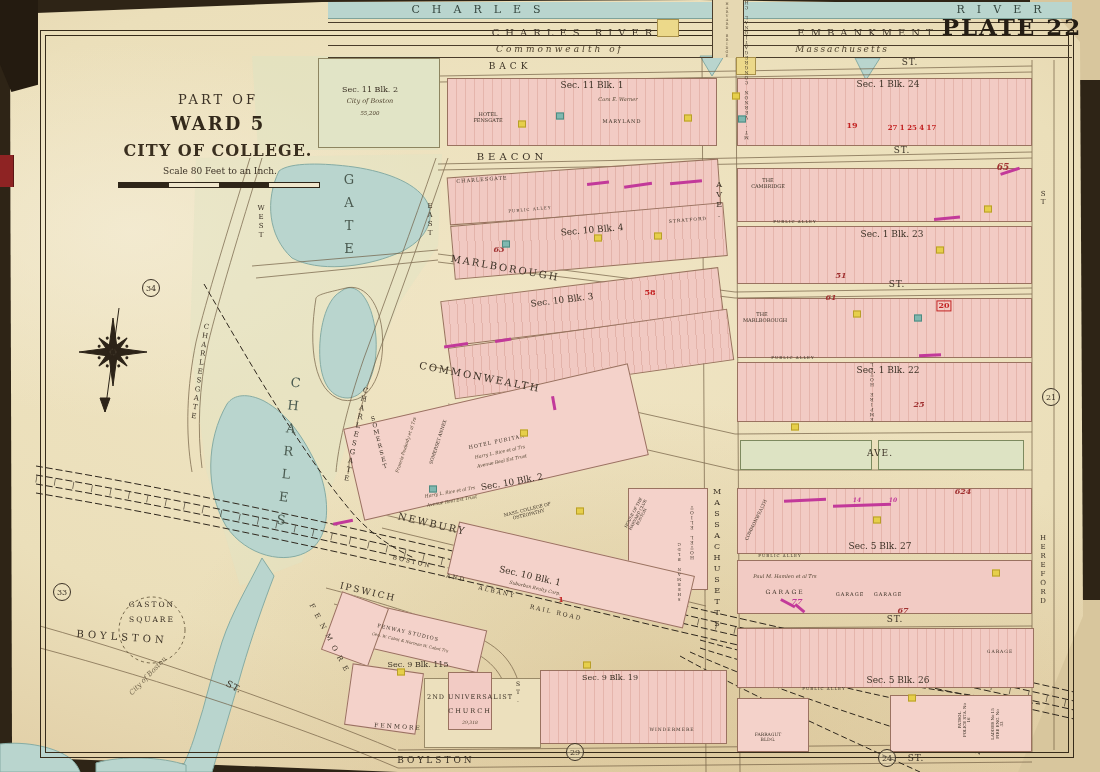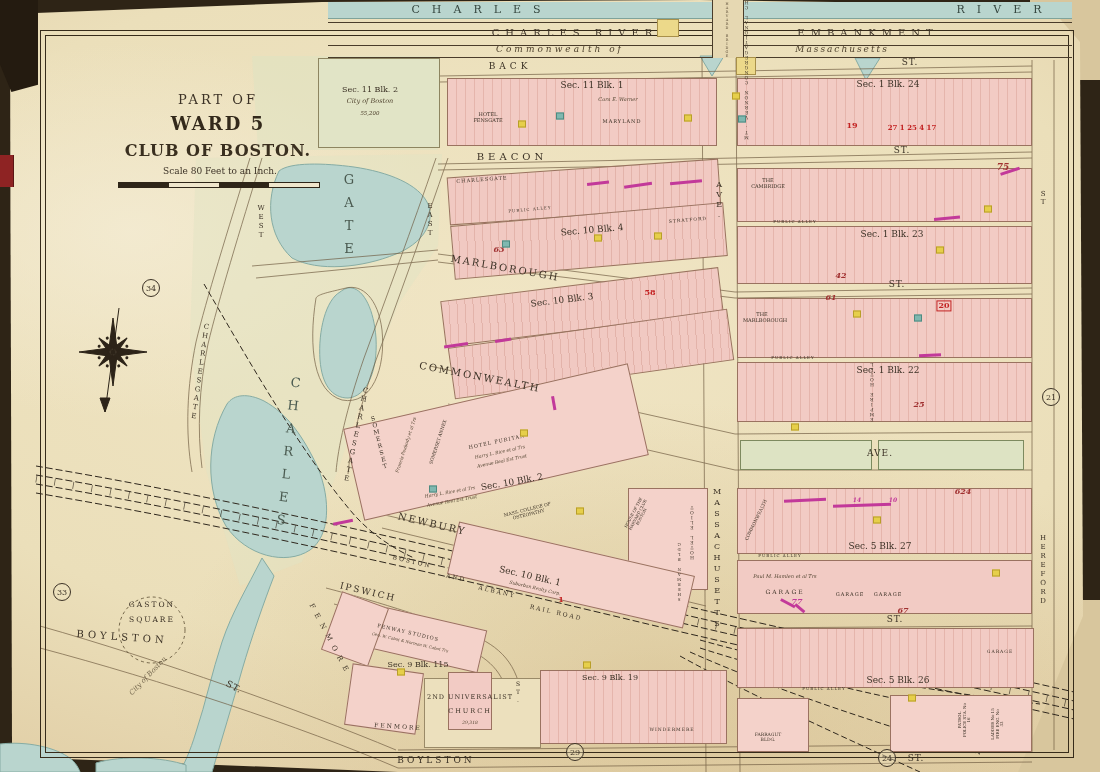--- a/index.html
+++ b/index.html
@@ -186,24 +186,25 @@
   <div class="blk stripes" style="left:540px;top:670px;width:185px;height:72px;"></div>
   <div class="blk palepink" style="left:330px;top:598px;width:48px;height:60px;transform:rotate(20deg);"></div>
   <div class="blk palepink" style="left:348px;top:668px;width:70px;height:60px;transform:rotate(8deg);"></div>
 
   <div class="lbl f11 ls12" style="left:482px;top:10px;color:#35463f;">CHARLES</div>
   <div class="lbl f11 ls12" style="left:1005px;top:10px;color:#35463f;">RIVER</div>
   <div class="lbl f10 ls6" style="left:575px;top:33px;">CHARLES RIVER</div>
   <div class="lbl f10 ls6" style="left:868px;top:33px;">EMBANKMENT</div>
   <div class="lbl f9 ls3 ital" style="left:560px;top:49px;">Commonwealth of</div>
   <div class="lbl f9 ls2 ital" style="left:842px;top:49px;">Massachusetts</div>
+  <div class="lbl f23 bold ls2" style="left:1012px;top:27px;color:#241d14;">PLATE 22</div>
 
   <div class="lbl f13 ls3" style="left:218px;top:100px;">PART OF</div>
   <div class="lbl f26 bold ls2" style="left:218px;top:124px;color:#33291b;">WARD 5</div>
-  <div class="lbl f16 bold ls1" style="left:218px;top:151px;color:#3a2f1f;">CLUB OF BOSTON.</div>
+  <div class="lbl f16 bold ls1" style="left:218px;top:151px;color:#3a2f1f;">CITY OF COLLEGE.</div>
   <div class="lbl f9" style="left:220px;top:171px;">Scale 80 Feet to an Inch.</div>
   <div style="position:absolute;left:118px;top:182px;width:200px;height:4px;border:1px solid #2e2518;background:linear-gradient(90deg,#2e2518 0 25%,#efe6cc 25% 50%,#2e2518 50% 75%,#efe6cc 75% 100%);"></div>
 
   <div class="circle" style="left:151px;top:288px;">34</div>
   <div class="circle" style="left:62px;top:592px;">33</div>
   <div class="circle" style="left:1051px;top:397px;">21</div>
   <div class="circle" style="left:575px;top:752px;">29</div>
   <div class="circle" style="left:887px;top:758px;">24</div>
 
   <div class="lbl f9 ls4" style="left:510px;top:66px;">BACK</div>
@@ -300,23 +301,23 @@
   <div class="lbl f65 ls2" style="left:470px;top:712px;">CHURCH</div>
   <div class="lbl f45 ital" style="left:470px;top:723px;">29,318</div>
   <div class="lbl f8" style="left:610px;top:678px;">Sec. 9 Blk. 19</div>
   <div class="lbl f45 ls1" style="left:672px;top:730px;">WINDERMERE</div>
   <div class="lbl f6 ls2" style="left:398px;top:727px;--r:4deg;">FENMORE</div>
 
   <div class="lbl f8 red" style="left:852px;top:126px;">19</div>
   <div class="lbl f7 red" style="left:912px;top:128px;">27 1 25 4 17</div>
   <div class="lbl f8 hand" style="left:499px;top:250px;">63</div>
   <div class="lbl f8 red" style="left:650px;top:293px;">58</div>
-  <div class="lbl f8 hand" style="left:841px;top:276px;">42</div>
+  <div class="lbl f8 hand" style="left:841px;top:276px;">51</div>
   <div class="lbl f8 hand" style="left:831px;top:298px;">61</div>
-  <div class="lbl f9 hand" style="left:1003px;top:167px;">75</div>
+  <div class="lbl f9 hand" style="left:1003px;top:167px;">65</div>
   <div class="lbl f8 red boxed" style="left:944px;top:306px;">20</div>
   <div class="lbl f8 hand" style="left:919px;top:405px;">25</div>
   <div class="lbl f8 hand" style="left:903px;top:611px;">67</div>
   <div class="lbl f8 mag" style="left:797px;top:602px;">77</div>
   <div class="lbl f8 hand" style="left:963px;top:492px;">624</div>
   <div class="lbl f8 red" style="left:561px;top:600px;">1</div>
   <div class="lbl f6 mag" style="left:857px;top:500px;">14</div>
   <div class="lbl f6 mag" style="left:893px;top:500px;">10</div>
 
   <div id="marks-layer" style="position:absolute;left:0;top:0;width:1100px;height:772px;pointer-events:none;">

